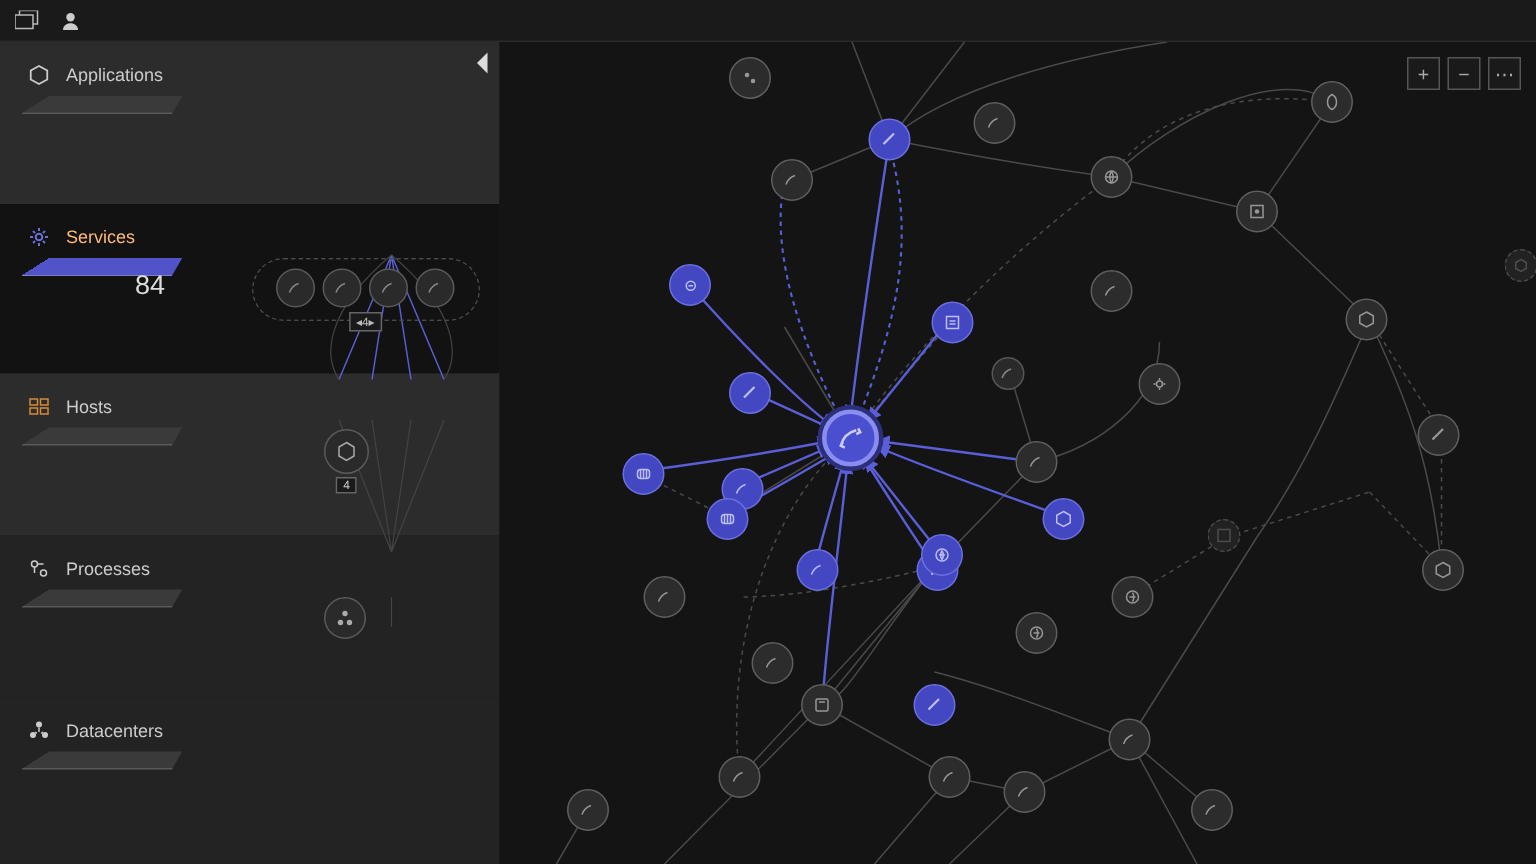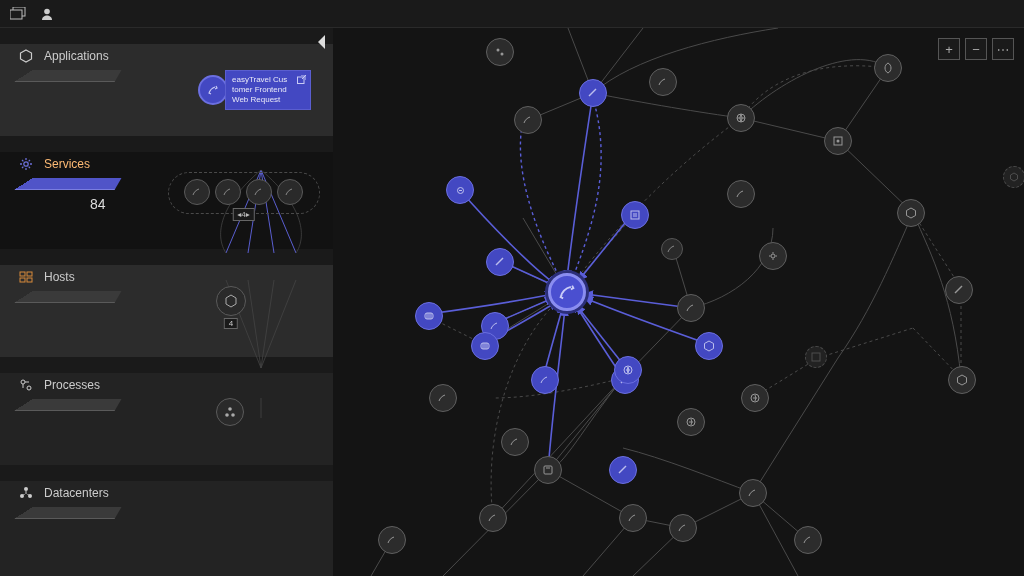--- a/index.html
+++ b/index.html
@@ -43,23 +43,22 @@
 }
 .collapse-arrow {
   position: absolute;
   right: 6px;
   top: 6px;
   z-index: 2;
   cursor: pointer;
 }
 .layer {
   height: 110px;
-  padding: 4px 18px 0 18px;
+  padding: 14px 18px 0 18px;
   position: relative;
-  margin-top: 16px;
 }
 .layer.darker { background: #2c2c2c; }
 .layer.mid { background: #232323; }
 .layer.active { background: #121212; }
 .layer-header { display: flex; align-items: center; gap: 10px; }
 .layer-icon { width: 16px; height: 16px; display: inline-flex; align-items: center; justify-content: center; }
 .layer-label { font-size: 12px; color: #ccc; }
 .layer.active .layer-label { color: #fdba74; }
 .underline {
   margin-top: 6px;
@@ -71,21 +70,21 @@
   border-bottom: 1px solid #5a5a5a;
 }
 .layer.active .underline {
   background: linear-gradient(135deg, transparent 8px, #5054c8 8px);
   border-bottom: 1px solid #7a7de0;
 }
 .layer-count {
   position: absolute;
   left: 90px;
   top: 44px;
-  font-size: 14px;
+  font-size: 18px;
   color: #ddd;
 }
 
 .detail-panel {
   position: absolute;
   left: 166px;
   top: 0;
   width: 167px;
   height: 100%;
   background: transparent;
@@ -368,38 +367,20 @@
 
     <div class="detail-panel">
       <svg class="stack-lines" width="150" height="420">
         <path d="M65 72 L30 155 M65 72 L52 155 M65 72 L78 155 M65 72 L100 155" stroke="#5a5ed0" stroke-width="1" fill="none"></path>
         <path d="M65 72 C20 110 20 140 30 155 M65 72 C110 110 110 140 100 155" stroke="#444" stroke-width="0.8" fill="none"></path>
         <path d="M30 182 L65 270 M52 182 L65 270 M78 182 L65 270 M100 182 L65 270" stroke="#444" stroke-width="0.8" fill="none"></path>
         <path d="M65 300 L65 380" stroke="#444" stroke-width="0.8" fill="none"></path>
       </svg>
 
       <div class="svc-stack">
-        <div class="svc-node-main">
-          <div class="svc-circle">
-            <svg width="14" height="14" viewBox="0 0 14 14">
-                <path d="M3 10c1-3 3-5 6-6M5 11l-2-1 1-2M10 3l1 2-2 1" stroke="#c8caf5" stroke-width="1.2" fill="none"></path>
-              </svg>
-          </div>
-          <div class="svc-label-box">
-            <span>easyTravel Cus</span><br>
-            <span>tomer Frontend</span><br>
-            <span>Web Request</span>
-            <span class="ext">
-              <svg width="9" height="9" viewBox="0 0 9 9">
-                  <rect x="0.5" y="2" width="6.5" height="6.5" stroke="#c8caf5" fill="none"></rect>
-                  <path d="M4 0h5v5M9 0L5 4" stroke="#c8caf5" fill="none"></path>
-                </svg>
-            </span>
-          </div>
-        </div>
 
         <div class="proc-cluster">
           <div class="proc-cluster-border"></div>
           <div class="proc-row">
             <div class="proc-item">
                 <svg width="12" height="12" viewBox="0 0 12 12">
                   <path d="M2 9c1-3 3-5 6-6" stroke="#888" fill="none"></path>
                 </svg>
               </div>
             <div class="proc-item">

